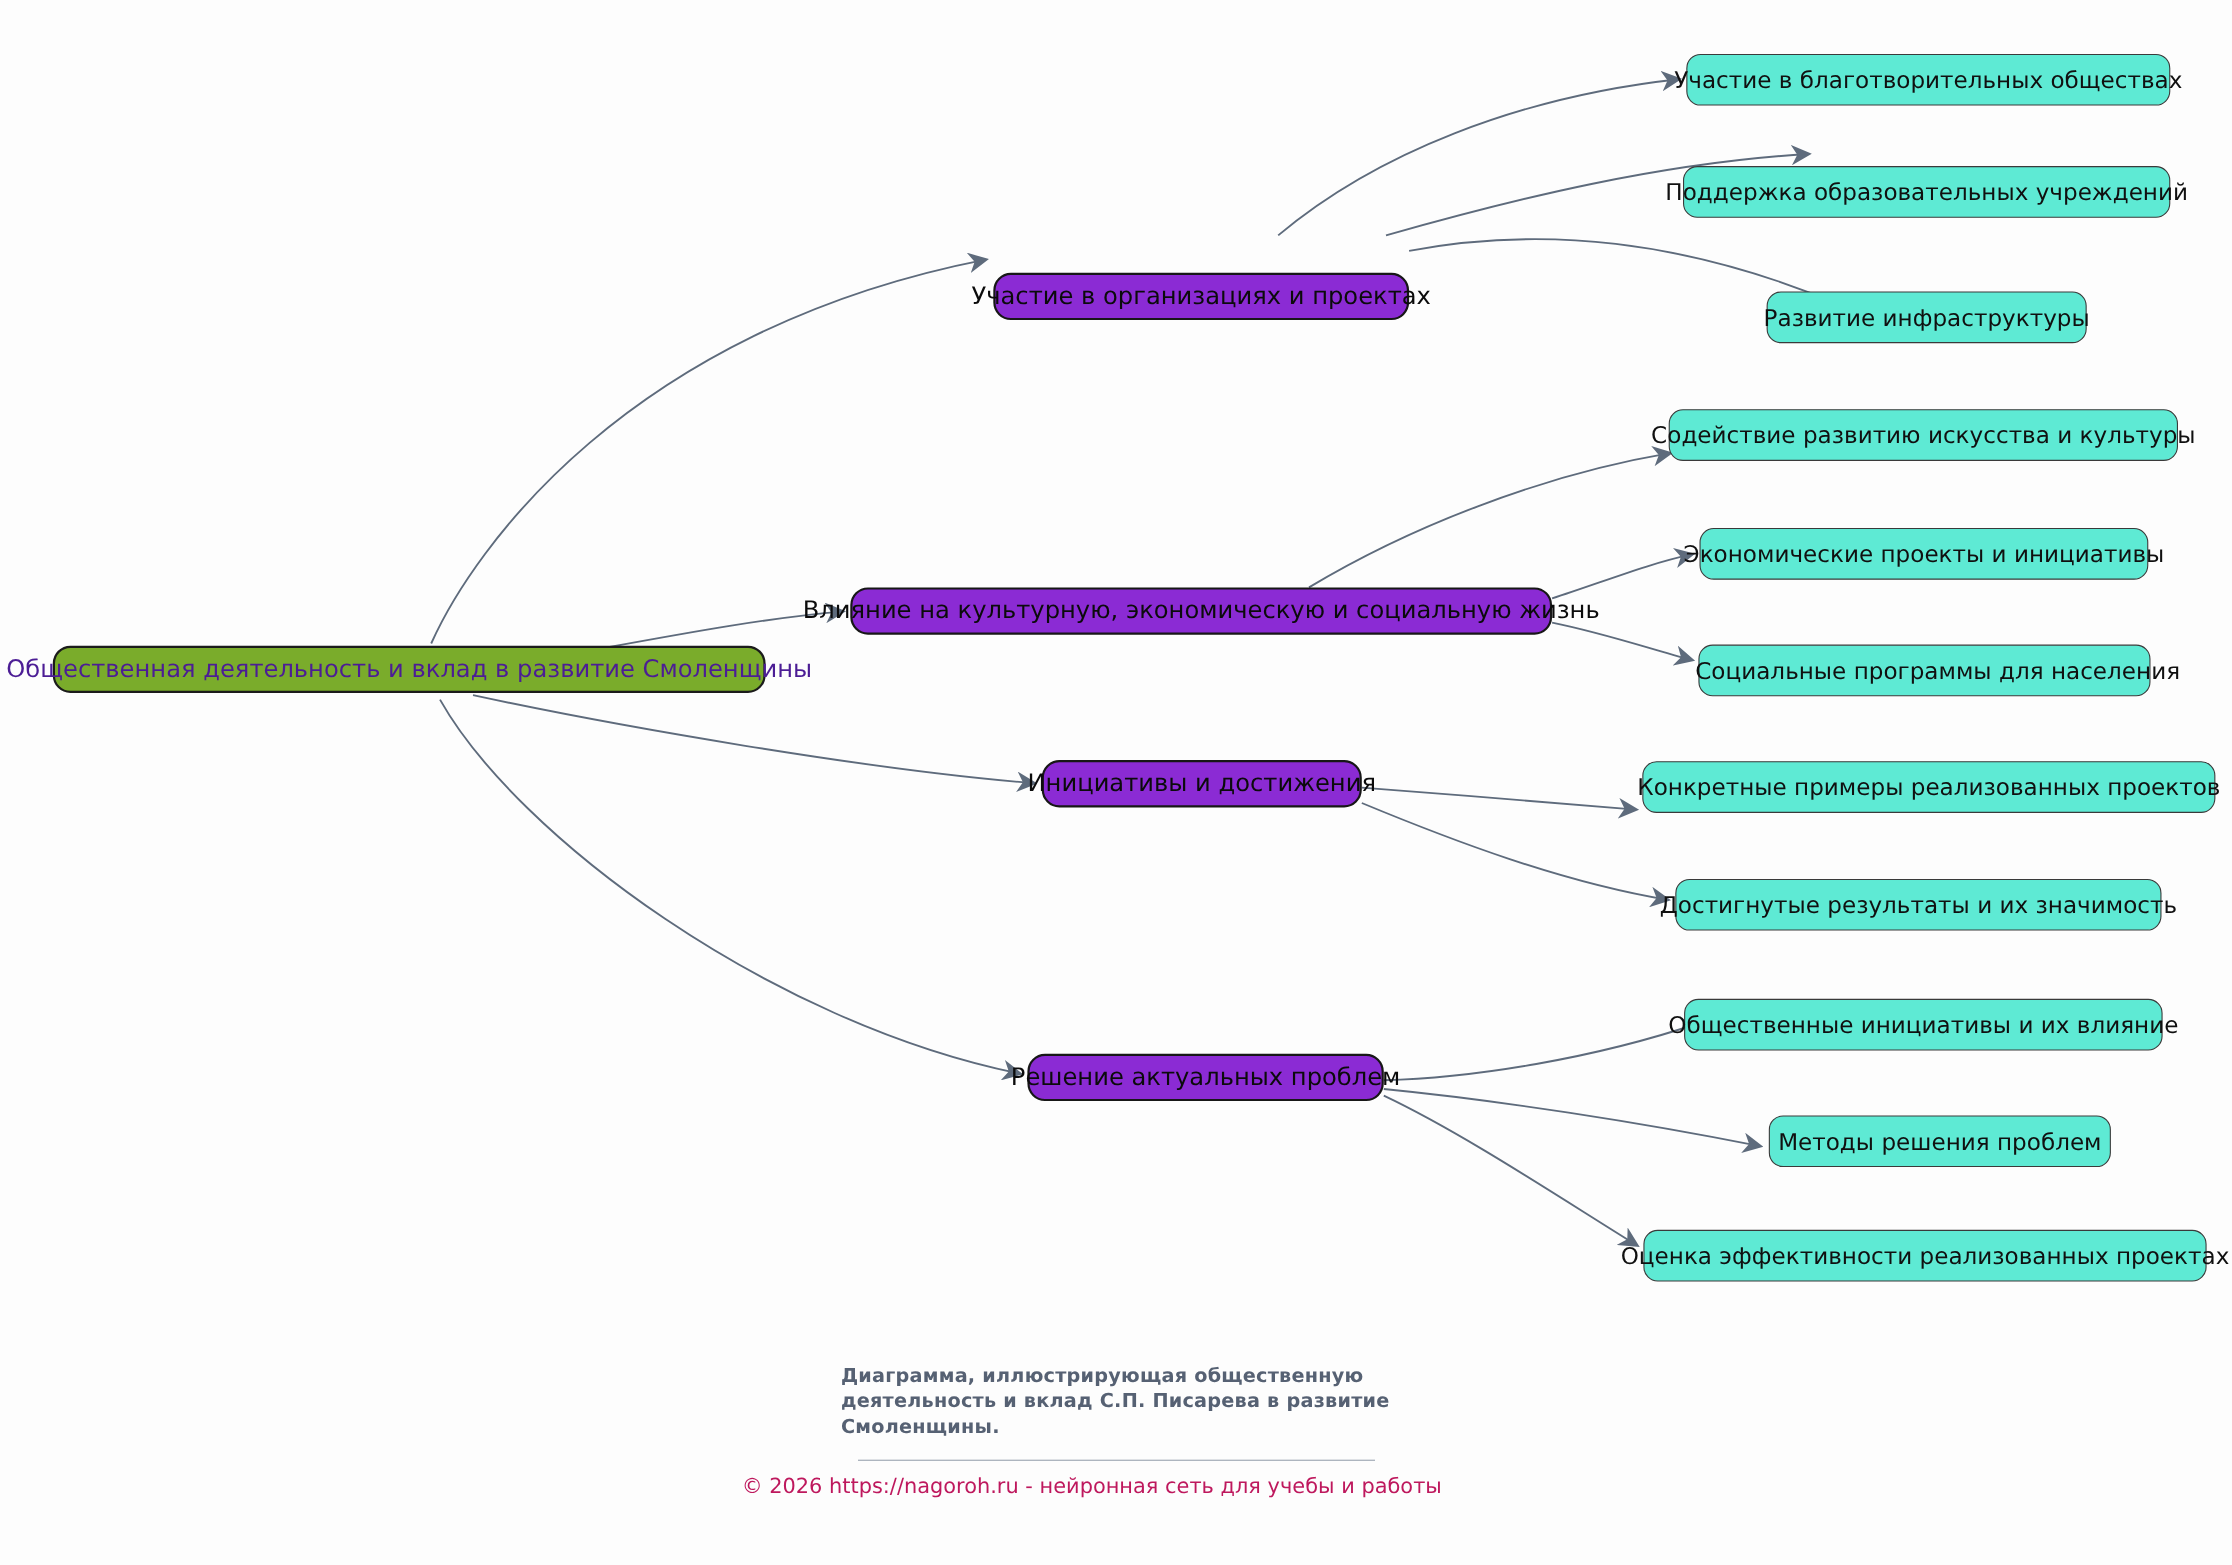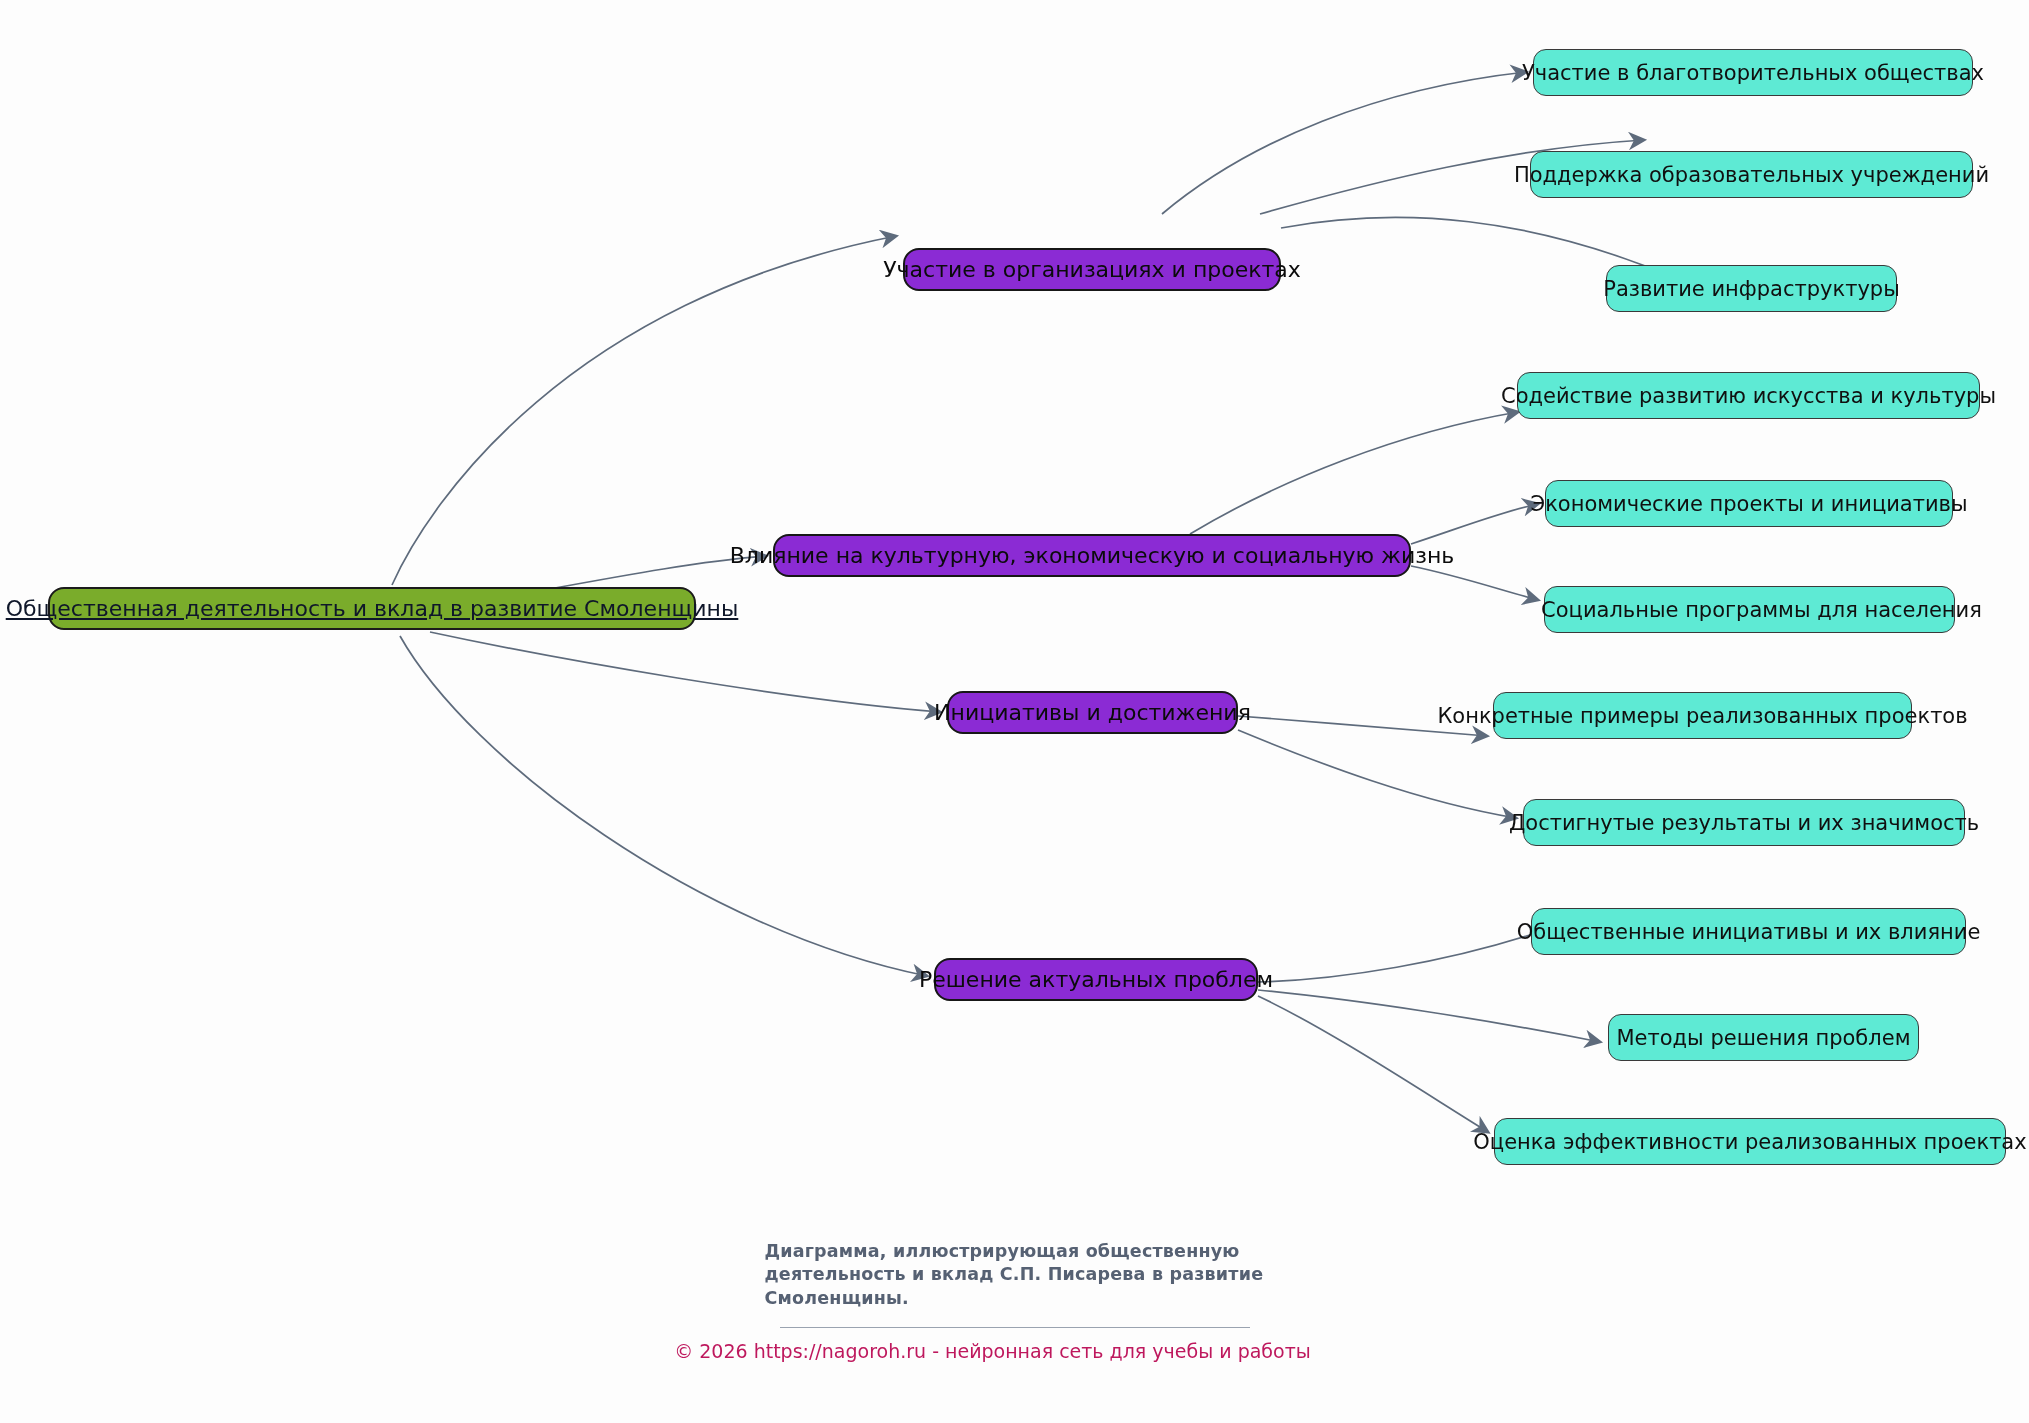--- a/index.html
+++ b/index.html
@@ -32,25 +32,24 @@
     display: flex;
     align-items: center;
     justify-content: center;
     white-space: nowrap;
     border-radius: 14px;
     font-family: "DejaVu Sans", sans-serif;
   }
   .node-root {
     background: #7aac2b;
     border: 2px solid #1b1b1b;
-    color: #0f172a;
+    color: #4c1d95;
     font-size: 22px;
     height: 43px;
     border-radius: 16px;
-    text-decoration: underline;
   }
   .node-branch {
     background: #8b2bd4;
     border: 2px solid #171717;
     color: #0b0b0b;
     font-size: 22px;
     height: 43px;
     border-radius: 16px;
   }
   .node-leaf {
@@ -157,21 +156,21 @@
   <div class="node node-leaf" style="left:1545px; top:480px; width:408px;">
     <span>Экономические проекты и инициативы</span>
   </div>
   <div class="node node-leaf" style="left:1544px; top:586px; width:411px;padding-left:24px;">
     <span>Социальные программы для населения</span>
   </div>
 
   <div class="node node-branch" style="left:947px; top:691px; width:291px;">
     <span>Инициативы и достижения</span>
   </div>
-  <div class="node node-leaf" style="left:1493px; top:692px; width:419px;">
+  <div class="node node-leaf" style="left:1493px; top:692px; width:521px;">
     <span>Конкретные примеры реализованных проектов</span>
   </div>
   <div class="node node-leaf" style="left:1523px; top:799px; width:442px;">
     <span>Достигнутые результаты и их значимость</span>
   </div>
 
   <div class="node node-branch" style="left:934px; top:958px; width:324px;">
     <span>Решение актуальных проблем</span>
   </div>
   <div class="node node-leaf" style="left:1531px; top:908px; width:435px;">

